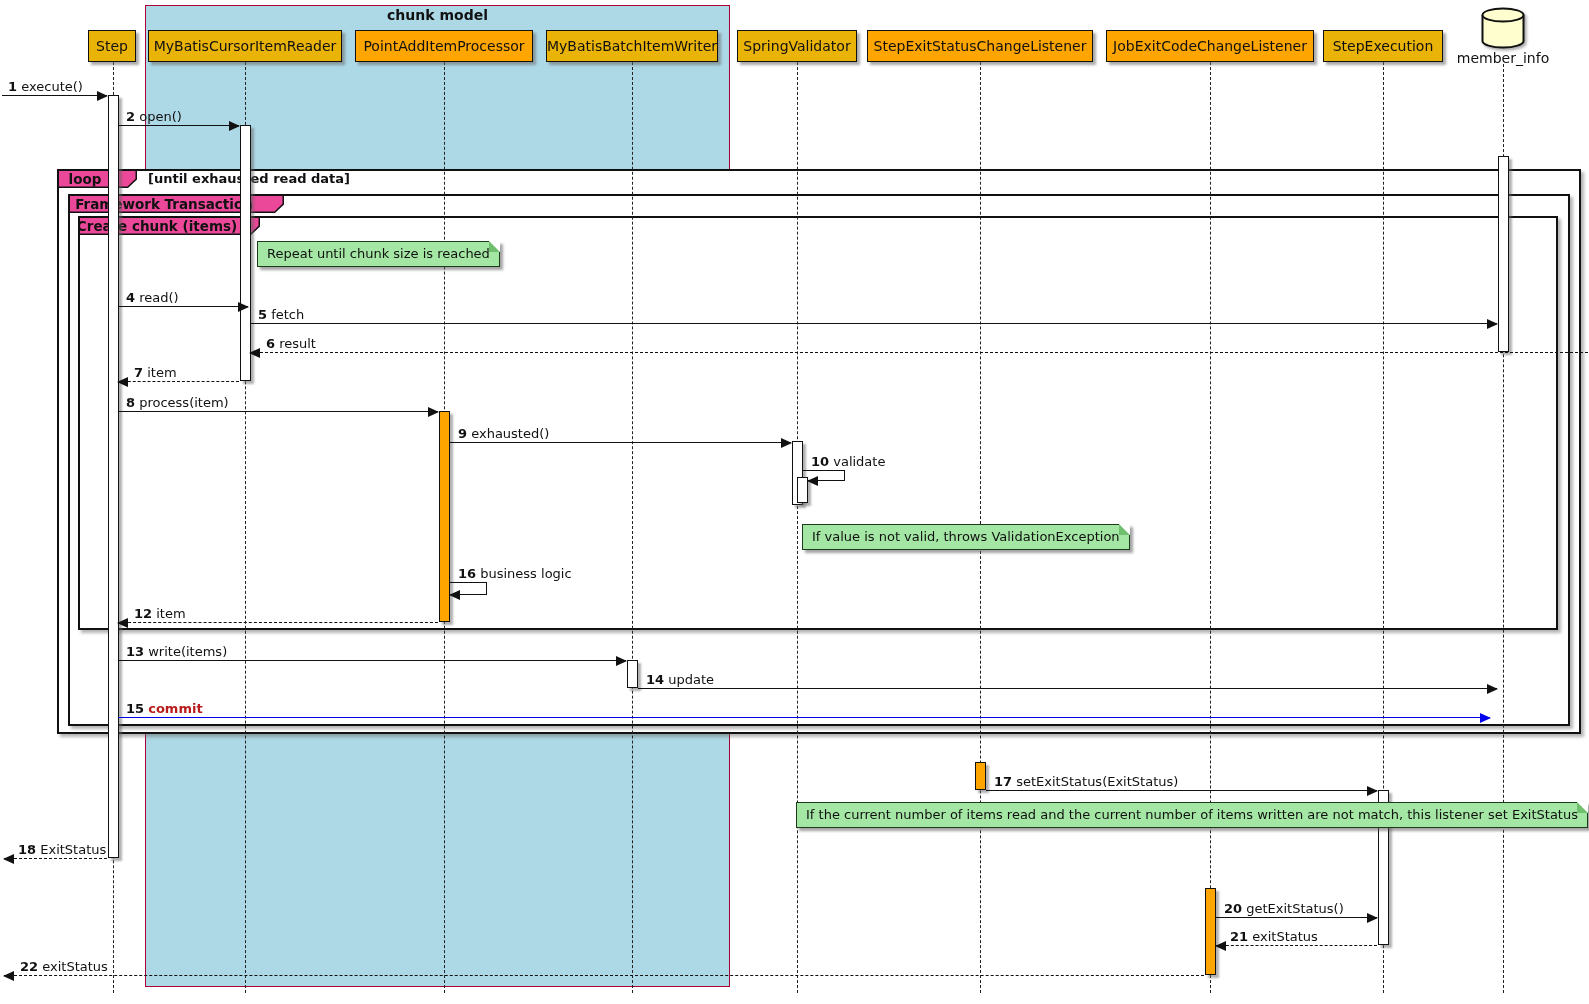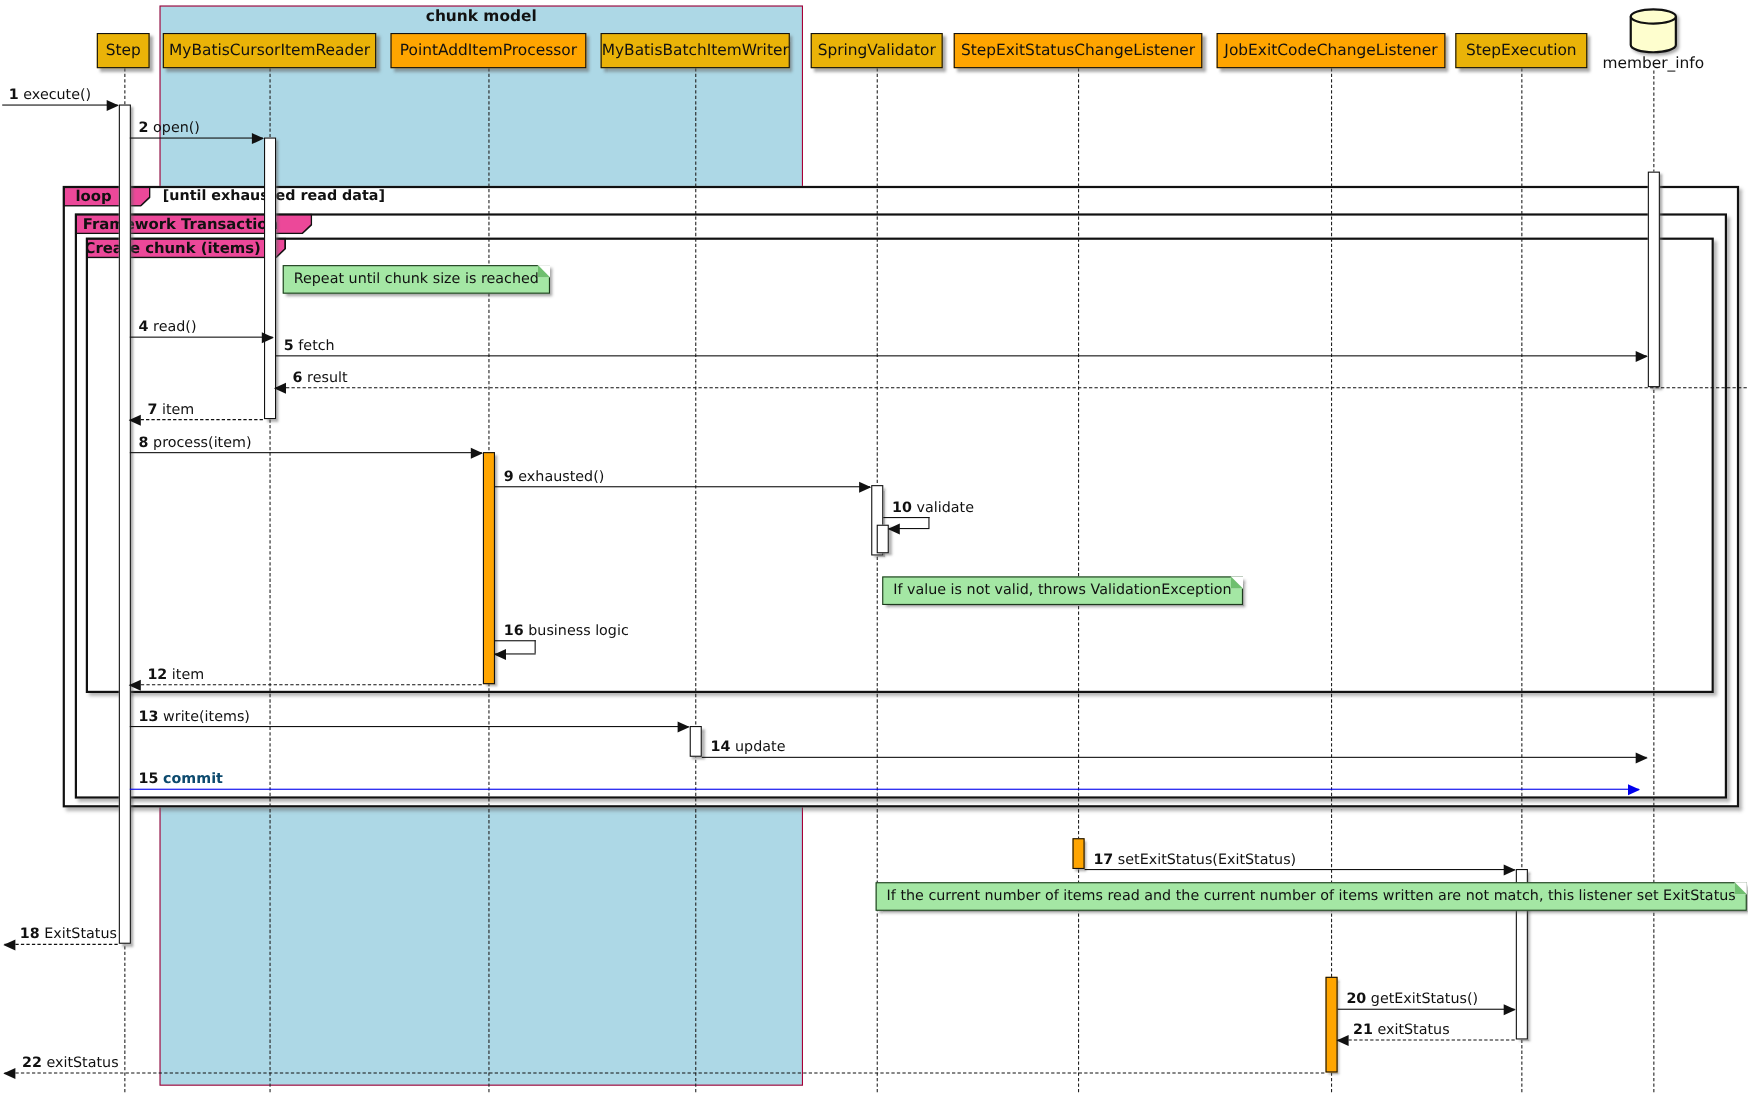--- a/index.html
+++ b/index.html
@@ -43,21 +43,21 @@
   .lbl b { font-weight:bold; }
   .ln { position:absolute; left:0; right:0; bottom:-1px; border-top:1.4px solid #111; }
   .vln { position:absolute; width:0; border-left:1.4px solid #111; }
   .ah { position:absolute; width:0; height:0; border-top:5px solid transparent;
     border-bottom:5px solid transparent; bottom:-6px; }
   .ah-r { right:-1px; border-left:11px solid #111; }
   .ah-l { left:-1px; border-right:11px solid #111; }
   .dashed .ln { border-top-style:dashed; }
   .blue .ln { border-top-color:#0000EE; }
   .blue .ah-r { border-left-color:#0000EE; }
-  .blue .lbl span { color:#0c4a6e; font-weight:bold; }
+  .blue .lbl span { color:#b91c1c; font-weight:bold; }
   
   .note { position:absolute; background:#A4E7A4; border:1px solid #1d3a1d; font-size:13px;
     padding:4px 9px 5px 9px; white-space:nowrap; box-shadow:3px 3px 2.5px rgba(90,90,90,.55); }
   .fold { position:absolute; top:-1px; right:-1px; width:0; height:0;
     border-top:11px solid #fff; border-left:11px solid #6fbf6f; }
 </style>
 </head>
 <body>
 
 <div id="canvas">

